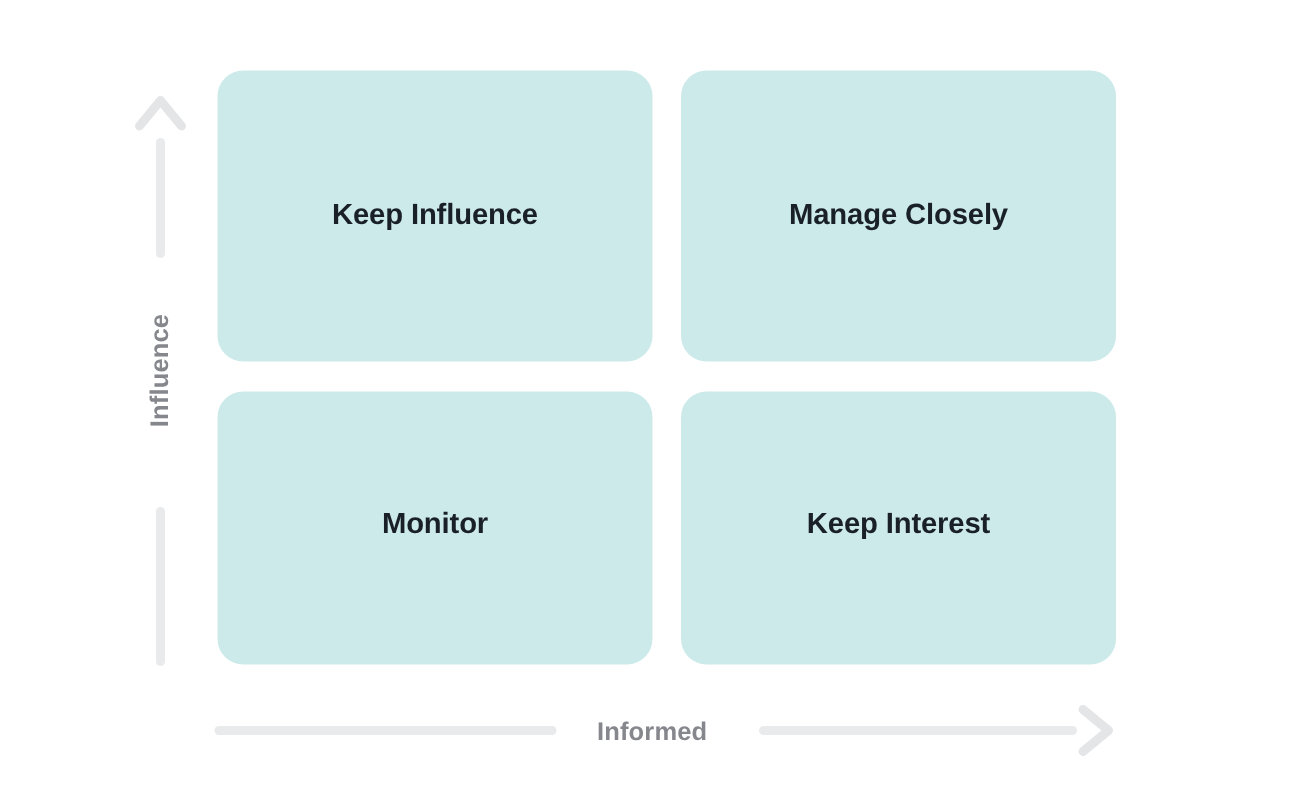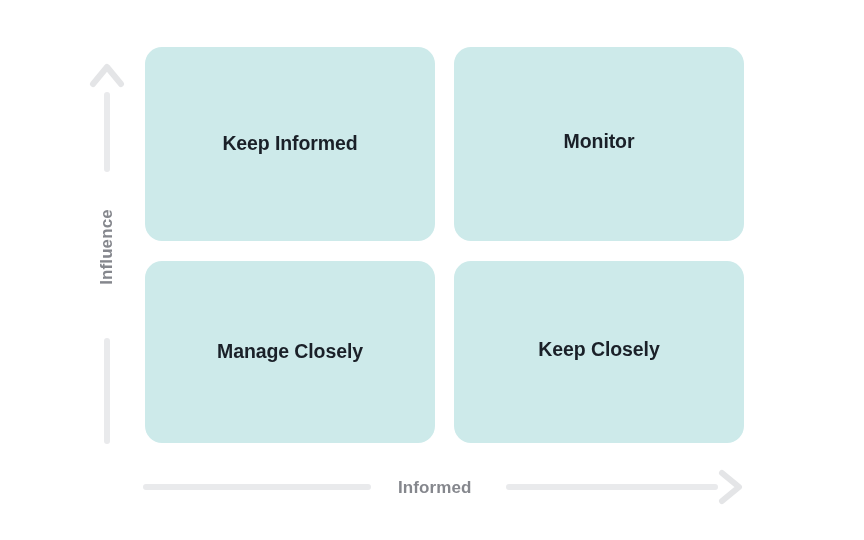--- a/index.html
+++ b/index.html
@@ -107,33 +107,33 @@
   }
 </style>
 </head>
 <body>
 
 <div id="stage">
 
   <div class="matrix-grid">
 
     <div class="quadrant row-top">
-      <span class="quadrant-label">Keep Informed</span>
-    </div>
-
-    <div class="quadrant row-bottom">
-      <span class="quadrant-label">Monitor</span>
+      <span class="quadrant-label">Keep Influence</span>
     </div>
 
     <div class="quadrant row-top">
       <span class="quadrant-label">Manage Closely</span>
     </div>
 
     <div class="quadrant row-bottom">
-      <span class="quadrant-label">Keep Closely</span>
+      <span class="quadrant-label">Monitor</span>
+    </div>
+
+    <div class="quadrant row-bottom">
+      <span class="quadrant-label">Keep Interest</span>
     </div>
 
   </div>
 
   <div class="axis-line horizontal" id="x-axis-seg-left"></div>
 
   <div class="axis-title" id="x-axis-title">Informed</div>
 
   <div class="axis-line horizontal" id="x-axis-seg-right"></div>
 

